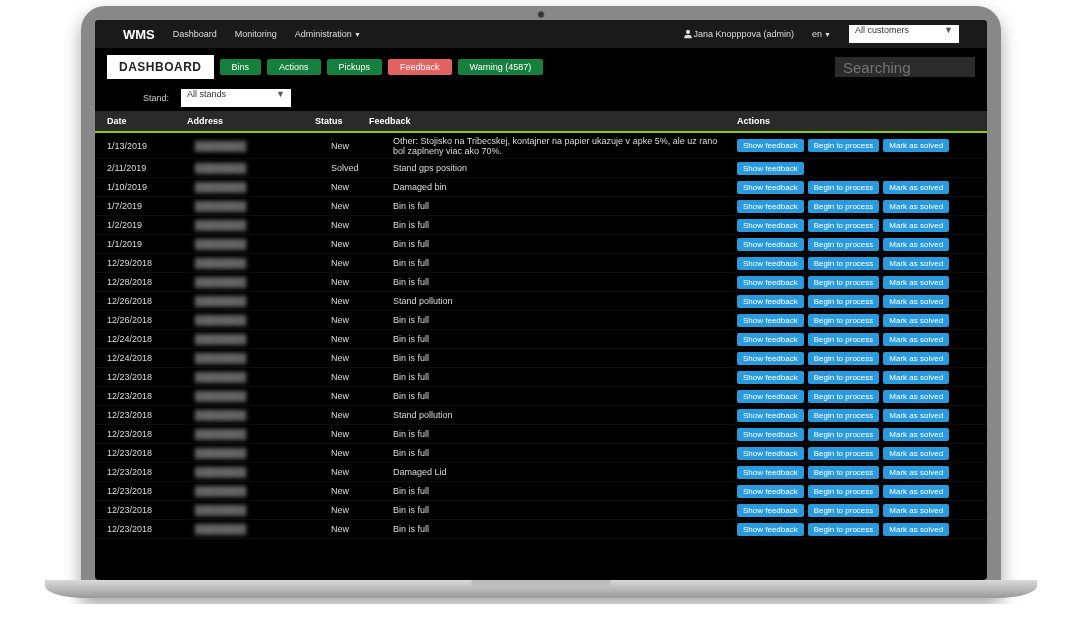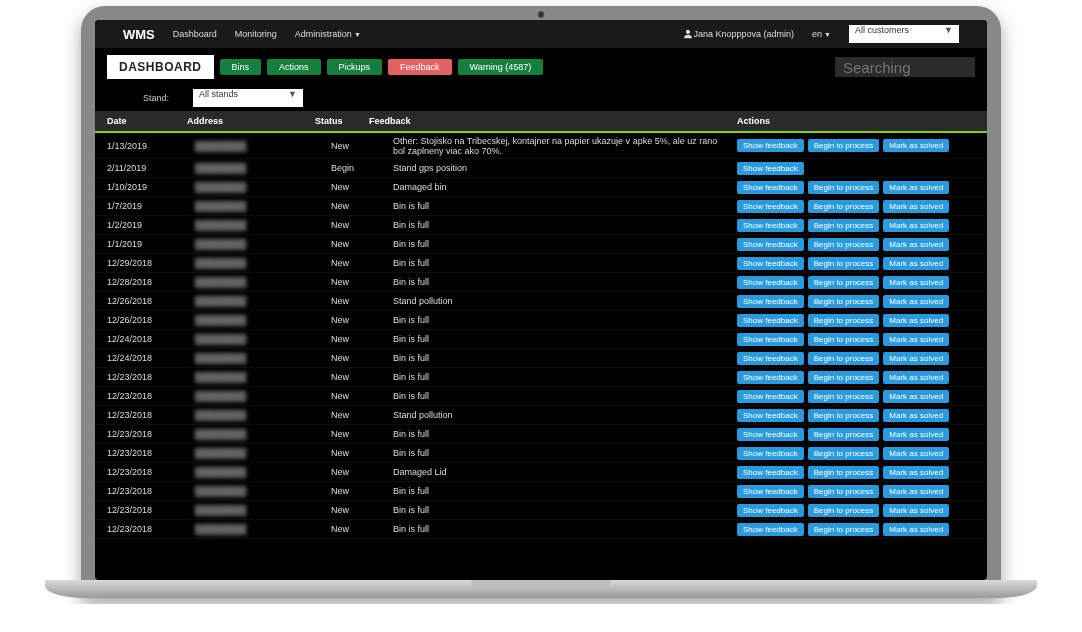--- a/index.html
+++ b/index.html
@@ -73,21 +73,21 @@
   .pill{
     color:#fff;font-size:9px;padding:3px 12px;border-radius:2px;cursor:pointer;
   }
   .pill.blue{background:#15803d;}
   .pill.red{background:#e26262;}
   .search{
     background:#2b2b2b;color:#999;border:none;height:20px;
     padding:0 8px;font-size:15px;width:140px;
   }
 
-  .filterbar{padding:4px 48px;display:flex;align-items:center;gap:24px;color:#ccc;}
+  .filterbar{padding:4px 48px;display:flex;align-items:center;gap:12px;color:#ccc;}
 
   .table{flex:1;overflow:hidden;}
   .thead{
     display:flex;background:#2a2a2a;color:#fff;font-weight:bold;
     padding:5px 12px;gap:8px;border-bottom:2px solid #84cc16;
   }
   .col-date{width:72px;}
   .col-addr{width:120px;}
   .col-status{width:46px;}
   .col-fb{flex:1;}
@@ -170,21 +170,21 @@
             <div class="row">
               <span class="col-date">1/13/2019</span>
               <span class="col-addr"><span class="blur">████████</span></span>
               <span class="col-status">New</span>
               <span class="col-fb">Other: Stojisko na Tribecskej, kontajner na papier ukazuje v apke 5%, ale uz rano bol zaplneny viac ako 70%.</span>
               <span class="col-actions"><span class="btn">Show feedback</span><span class="btn">Begin to process</span><span class="btn">Mark as solved</span></span>
             </div>
             <div class="row">
               <span class="col-date">2/11/2019</span>
               <span class="col-addr"><span class="blur">████████</span></span>
-              <span class="col-status">Begin</span>
+              <span class="col-status">Solved</span>
               <span class="col-fb">Stand gps position</span>
               <span class="col-actions"><span class="btn">Show feedback</span></span>
             </div>
             <div class="row">
               <span class="col-date">1/10/2019</span>
               <span class="col-addr"><span class="blur">████████</span></span>
               <span class="col-status">New</span>
               <span class="col-fb">Damaged bin</span>
               <span class="col-actions"><span class="btn">Show feedback</span><span class="btn">Begin to process</span><span class="btn">Mark as solved</span></span>
             </div>

